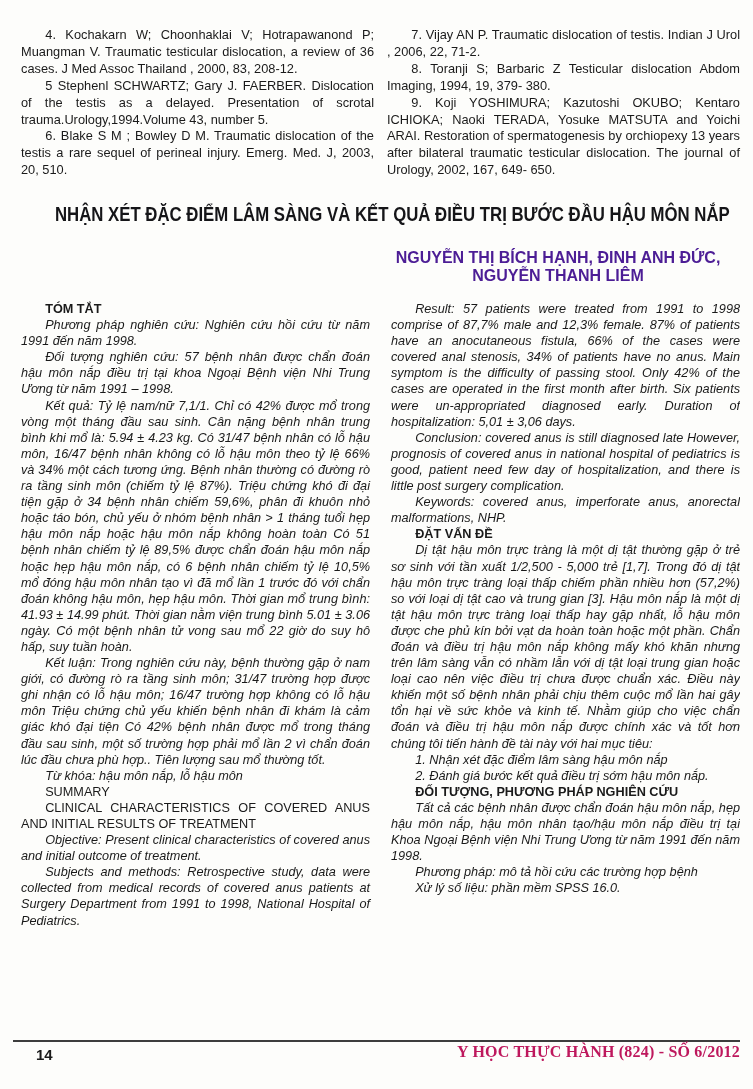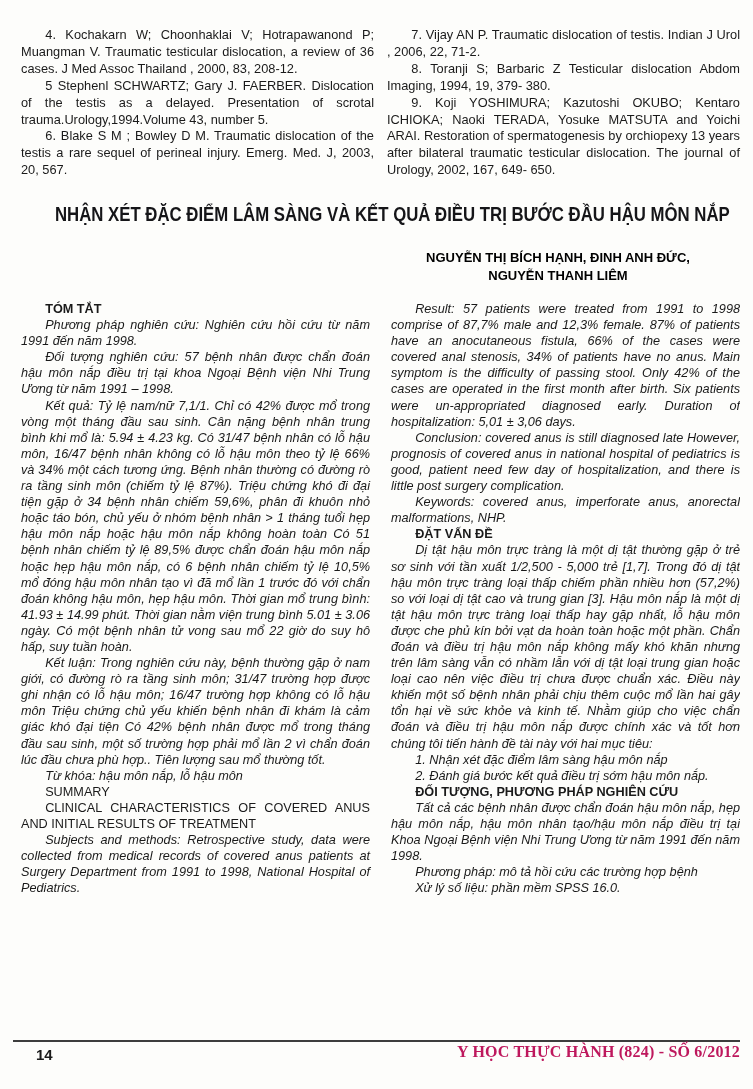--- a/index.html
+++ b/index.html
@@ -22,22 +22,22 @@
   
   .title-wrap { position:absolute; top:203px; left:0; width:753px; text-align:center; }
   .title-inner {
     display:inline-block; font-weight:700; font-size:19.5px;
     white-space:nowrap; transform:scaleX(0.86); transform-origin:center;
     color:#151518;
   }
   
   .authors {
     position:absolute; top:249px; left:378px; width:360px;
-    text-align:center; font-weight:700; font-size:13px; line-height:17.5px;
-    color:#000000;
+    text-align:center; font-weight:700; font-size:16px; line-height:17.5px;
+    color:#4c1d95;
   }
   
   .columns {
     position:absolute; top:301px; left:21px; width:719px; height:737px;
     display:flex; gap:21px; overflow:hidden;
   }
   .bodycol { flex:1; font-size:12.7px; line-height:16.1px; text-align:justify; }
   .p  { text-indent:1.9em;font-style:italic; }
   .it { font-style:italic; }
   .h  { text-indent:1.9em; font-weight:700; }
@@ -57,21 +57,21 @@
 </style>
 </head>
 <body>
 
 <div class="page">
 
   <div class="refs">
     <div class="refcol">
       <p class="ref">4. Kochakarn W; Choonhaklai V; Hotrapawanond P; Muangman V. Traumatic testicular dislocation, a review of 36 cases. J Med Assoc Thailand , 2000, 83, 208-12.</p>
       <p class="ref">5 Stephenl SCHWARTZ; Gary J. FAERBER. Dislocation of the testis as a delayed. Presentation of scrotal trauma.Urology,1994.Volume 43, number 5.</p>
-      <p class="ref">6. Blake S M ; Bowley D M. Traumatic dislocation of the testis  a rare sequel of perineal injury. Emerg. Med. J, 2003, 20, 567.</p>
+      <p class="ref">6. Blake S M ; Bowley D M. Traumatic dislocation of the testis  a rare sequel of perineal injury. Emerg. Med. J, 2003, 20, 510.</p>
     </div>
     <div class="refcol">
       <p class="ref">7. Vijay AN P. Traumatic dislocation of testis. Indian J Urol , 2006, 22, 71-2.</p>
       <p class="ref">8. Toranji S; Barbaric Z  Testicular dislocation Abdom Imaging, 1994, 19, 379- 380.</p>
       <p class="ref">9. Koji YOSHIMURA; Kazutoshi OKUBO; Kentaro ICHIOKA; Naoki TERADA, Yosuke MATSUTA and Yoichi ARAI. Restoration of spermatogenesis by orchiopexy 13 years after bilateral traumatic testicular dislocation. The journal of Urology, 2002, 167, 649- 650.</p>
     </div>
   </div>
 
   <div class="title-wrap">
     <span class="title-inner">NHẬN XÉT ĐẶC ĐIỂM LÂM SÀNG VÀ KẾT QUẢ ĐIỀU TRỊ BƯỚC ĐẦU HẬU MÔN NẮP</span>
@@ -93,20 +93,21 @@
 
       <p class="p it"><b class="lead">Kết quả:</b> <span>Tỷ lệ nam/nữ 7,1/1. Chỉ có 42% được mổ trong vòng một tháng đầu sau sinh. Cân nặng bệnh nhân trung bình khi mổ là: 5.94 ± 4.23 kg. Có 31/47 bệnh nhân có lỗ hậu môn, 16/47 bệnh nhân không có lỗ hậu môn theo tỷ lệ 66% và 34% một cách tương ứng. Bệnh nhân thường có đường rò ra tầng sinh môn (chiếm tỷ lệ 87%). Triệu chứng khó đi đại tiện gặp ở 34 bệnh nhân chiếm 59,6%, phân đi khuôn nhỏ hoặc táo bón, chủ yếu ở nhóm bệnh nhân &gt; 1 tháng tuổi hẹp hậu môn nắp hoặc hậu môn nắp không hoàn toàn Có 51 bệnh nhân chiếm tỷ lệ 89,5% được chẩn đoán hậu môn nắp hoặc hẹp hậu môn nắp, có 6 bệnh nhân chiếm tỷ lệ 10,5% mổ đóng hậu môn nhân tạo vì đã mổ lần 1 trước đó với chẩn đoán không hậu môn, hẹp hậu môn. Thời gian mổ trung bình: 41.93 ± 14.99 phút. Thời gian nằm viện trung bình 5.01 ± 3.06 ngày. Có một bệnh nhân tử vong sau mổ 22 giờ do suy hô hấp, suy tuần hoàn.</span></p>
 
       <p class="p it"><b class="lead">Kết luận:</b> <span>Trong nghiên cứu này, bệnh thường gặp ở nam giới, có đường rò ra tầng sinh môn; 31/47 trường hợp được ghi nhận có lỗ hậu môn; 16/47 trường hợp không có lỗ hậu môn  Triệu chứng chủ yếu khiến bệnh nhân đi khám là cảm giác khó đại tiện  Có 42% bệnh nhân được mổ trong tháng đầu sau sinh, một số trường hợp phải mổ lần 2 vì chẩn đoán lúc đầu chưa phù hợp.. Tiên lượng sau mổ thường tốt.</span></p>
 
       <p class="p it"><b class="lead">Từ khóa:</b> <span>hậu môn nắp, lỗ hậu môn</span></p>
 
       <p class="h2">SUMMARY</p>
       <p class="h2">CLINICAL CHARACTERISTICS OF COVERED ANUS AND INITIAL RESULTS OF TREATMENT</p>
 
+      <p class="p it"><b class="lead">Objective:</b> <span>Present clinical characteristics of covered anus and initial outcome of treatment.</span></p>
 
       <p class="p it"><b class="lead">Subjects and methods:</b> <span>Retrospective study, data were collected from medical records of covered anus patients at Surgery Department from 1991 to 1998, National Hospital of Pediatrics.</span></p>
     </div>
 
     <div class="bodycol">
       <p class="p it"><b class="lead">Result:</b> <span>57 patients were treated from 1991 to 1998 comprise of 87,7% male and 12,3% female. 87% of patients have an anocutaneous fistula, 66% of the cases were covered anal stenosis, 34% of patients have no anus. Main symptom is the difficulty of passing stool. Only 42% of the cases are operated in the first month after birth. Six patients were un-appropriated diagnosed early. Duration of hospitalization: 5,01 ± 3,06 days.</span></p>
 
       <p class="p it"><b class="lead">Conclusion:</b> <span>covered anus is still diagnosed late However, prognosis of covered anus in national hospital of pediatrics is good, patient need few day of hospitalization, and there is little post surgery complication.</span></p>
 
       <p class="p it"><b class="lead">Keywords:</b> <span>covered anus, imperforate anus, anorectal malformations, NHP.</span></p>

